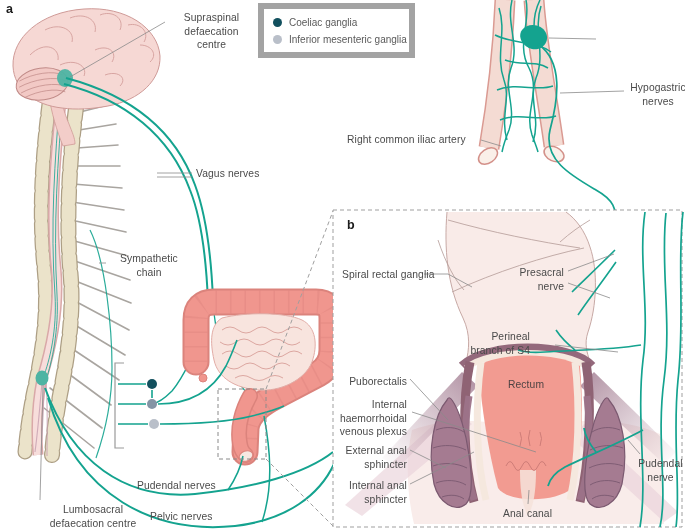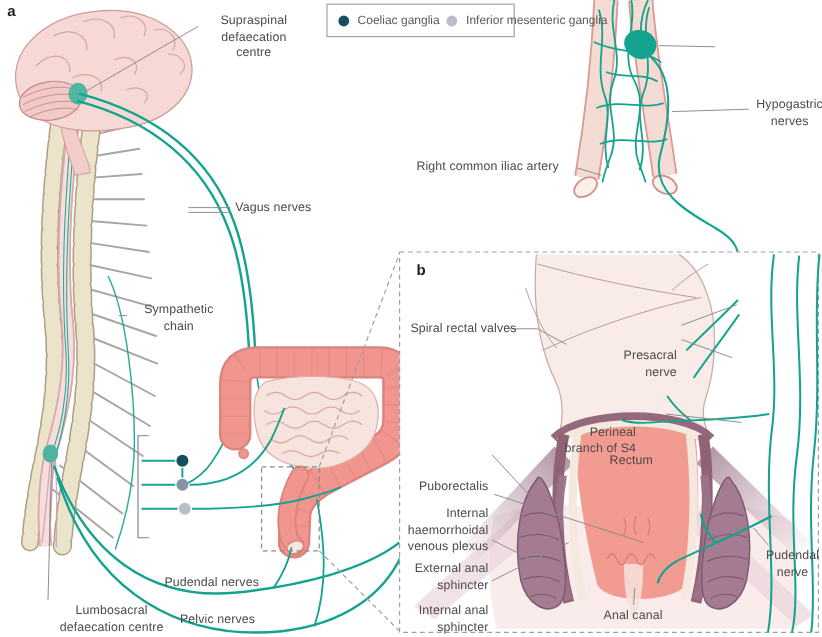--- a/index.html
+++ b/index.html
@@ -1,27 +1,27 @@
 <!DOCTYPE html>
 <html style="--nerve: #14a38f; --centre: #4db4a3;"><head>
 <meta charset="utf-8">
 <style>
   html,body{margin:0;padding:0;background:#fff;}
   #canvas{position:relative;width:685px;height:531px;background:#fff;overflow:hidden;
           font-family:"Liberation Sans",sans-serif;}
   #art{position:absolute;left:0;top:0;}
   .label{position:absolute;font-size:10.3px;line-height:1.32;color:#4a4a4a;
          white-space:pre-line;letter-spacing:.1px;text-align:center;}
-  .r{text-align:right;margin-top:24px;}
+  .r{text-align:right;}
   .panel-letter{position:absolute;font-size:12.5px;font-weight:bold;color:#1c1c1c;}
   .nv{stroke:var(--nerve);fill:none;}
   .ptr{stroke:#8a8a8a;stroke-width:.8;fill:none;}
-  #legend{position:absolute;left:272px;top:3px;width:157px;box-sizing:border-box;
-          background:#fff;border:1px solid #a3a3a3;padding:8px 8px 7px 9px;
-          display:flex;flex-direction:row;gap:6px;}
+  #legend{position:absolute;left:258px;top:3px;width:157px;box-sizing:border-box;
+          background:#fff;border:6px solid #a3a3a3;padding:8px 8px 7px 9px;
+          display:flex;flex-direction:column;gap:6px;}
   .legend-row{display:flex;align-items:center;gap:7px;}
   .legend-dot{width:9px;height:9px;border-radius:50%;flex:0 0 auto;}
   .legend-text{font-size:10px;color:#5a5a5a;white-space:nowrap;}
 </style>
 </head>
 <body>
 
 <div id="canvas">
 
 <svg id="art" width="685" height="531" viewBox="0 0 685 531">
@@ -217,21 +217,21 @@
 chain</div>
 <div class="label" style="left:38px;top:503px;width:110px">Lumbosacral
 defaecation centre</div>
 <div class="label" style="left:137px;top:479px">Pudendal nerves</div>
 <div class="label" style="left:150px;top:510px">Pelvic nerves</div>
 
 <div class="label" style="left:628px;top:81px;width:60px">Hypogastric
 nerves</div>
 <div class="label" style="left:347px;top:133px">Right common iliac artery</div>
 
-<div class="label" style="left:342px;top:268px">Spiral rectal valves</div>
+<div class="label" style="left:342px;top:268px">Spiral rectal ganglia</div>
 <div class="label r" style="left:498px;top:266px;width:66px">Presacral
 nerve</div>
 <div class="label r" style="left:446px;top:330px;width:84px">Perineal
 branch of S4</div>
 <div class="label r" style="left:330px;top:375px;width:77px">Puborectalis</div>
 <div class="label r" style="left:327px;top:398px;width:80px">Internal
 haemorrhoidal
 venous plexus</div>
 <div class="label r" style="left:330px;top:444px;width:77px">External anal
 sphincter</div>

